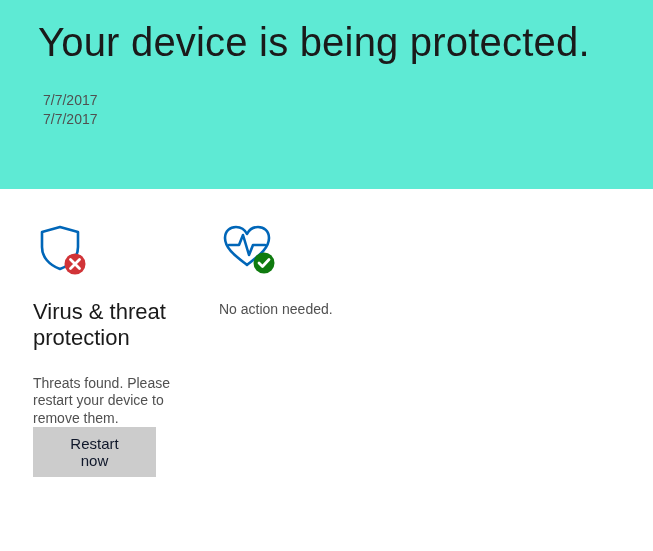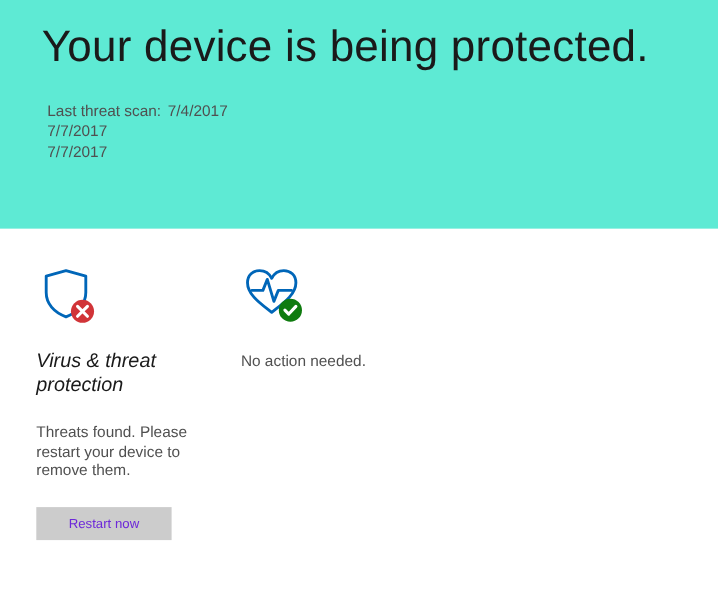--- a/index.html
+++ b/index.html
@@ -41,60 +41,54 @@
     .tile {
       width: 186px;
       padding-right: 20px;
     }
     .tile-icon {
       height: 54px;
       margin-bottom: 22px;
       position: relative;
     }
     .tile-title {
-      font-size: 18px;
+      font-size: 22px;
       font-weight: 400;
       color: #1a1a1a;
       line-height: 1.18;
       margin-bottom: 6px;
-      font-style: italic;
     }
     .tile-desc {
       font-size: 14px;
       color: #505050;
       line-height: 1.25;
       margin-top: 24px;
     }
     .restart-btn {
-      margin-top: 24px;
       padding: 8px 24px;
       background: #cccccc;
       border: none;
-      font-size: 12px;
+      font-size: 15px;
       font-family: inherit;
       cursor: pointer;
-      color: #6d28d9;
+      color: #0f172a;
       width: 123px;
       text-align: center;
     }
     svg { display: block; }
     .badge {
       position: absolute;
     }
   </style>
 </head>
 <body>
 
 <div class="header-region">
   <h1 class="page-title">Your device is being protected.</h1>
   <div class="scan-info">
-    <div class="scan-row">
-      <span>Last threat scan:</span>
-      <span>7/4/2017</span>
-    </div>
     <div class="scan-row">
       <span>7/7/2017</span>
     </div>
     <div class="scan-row">
       <span>7/7/2017</span>
     </div>
   </div>
 </div>
 
 <div class="tiles">

